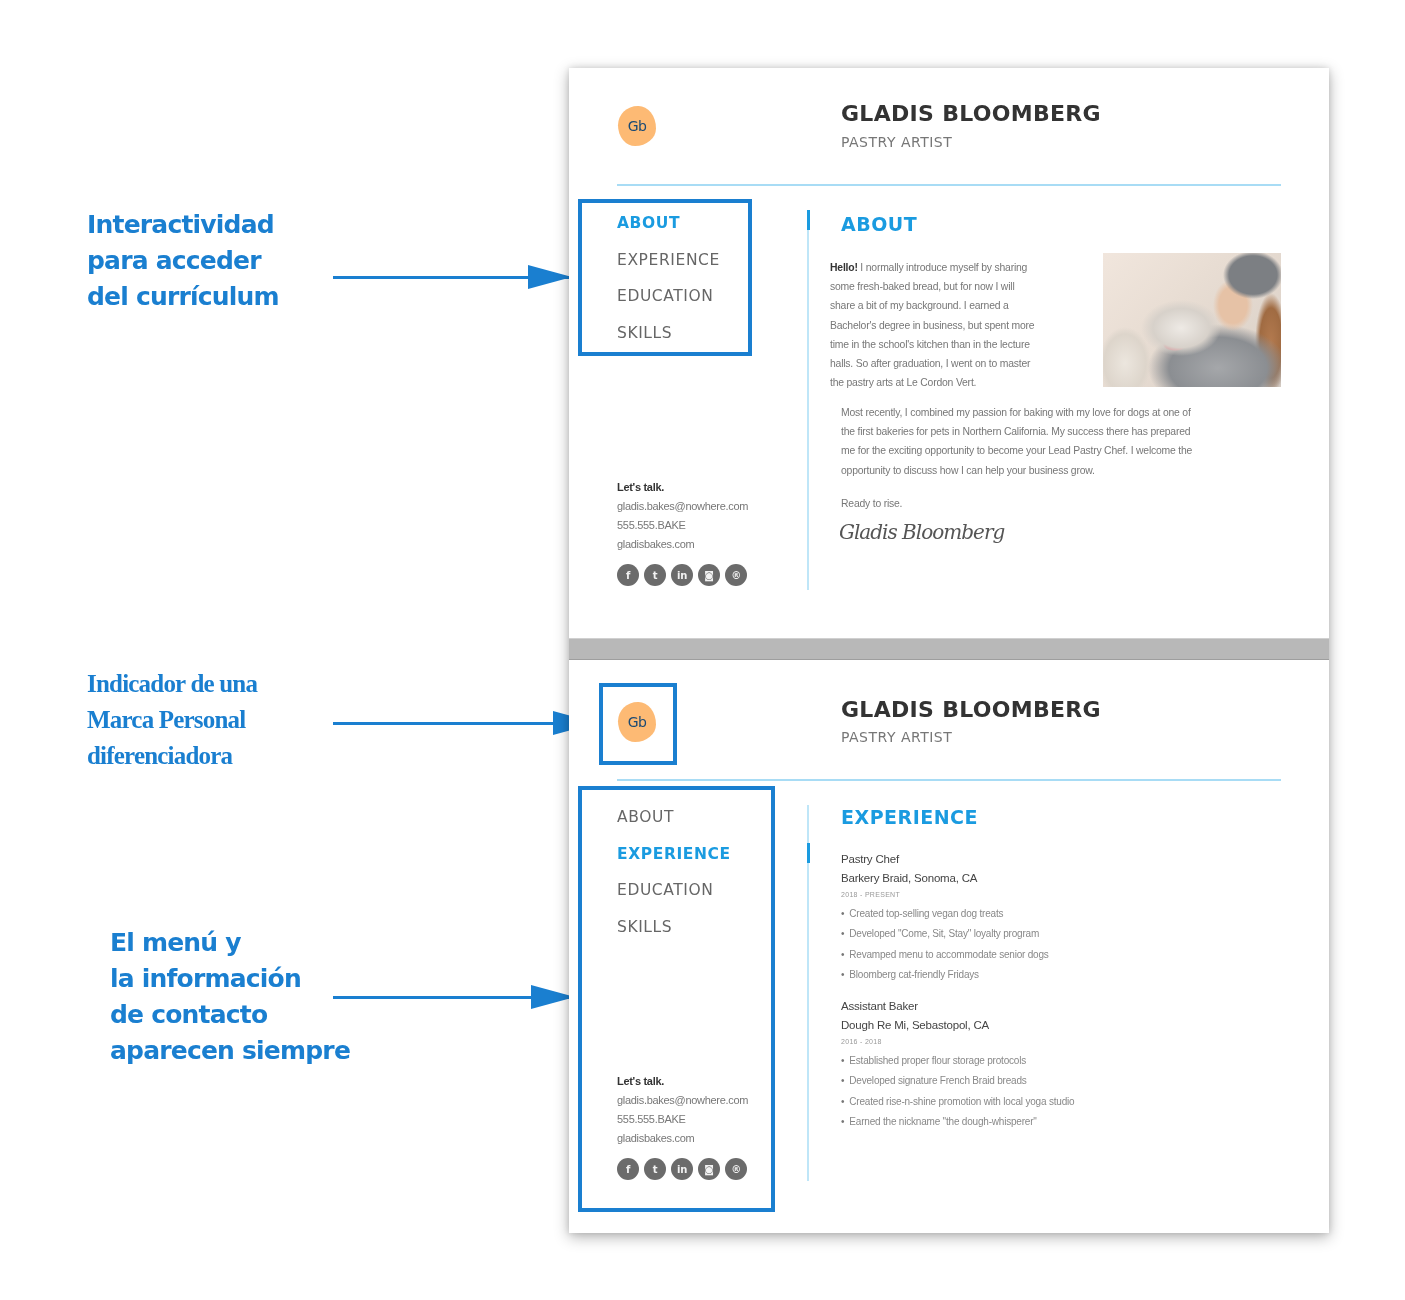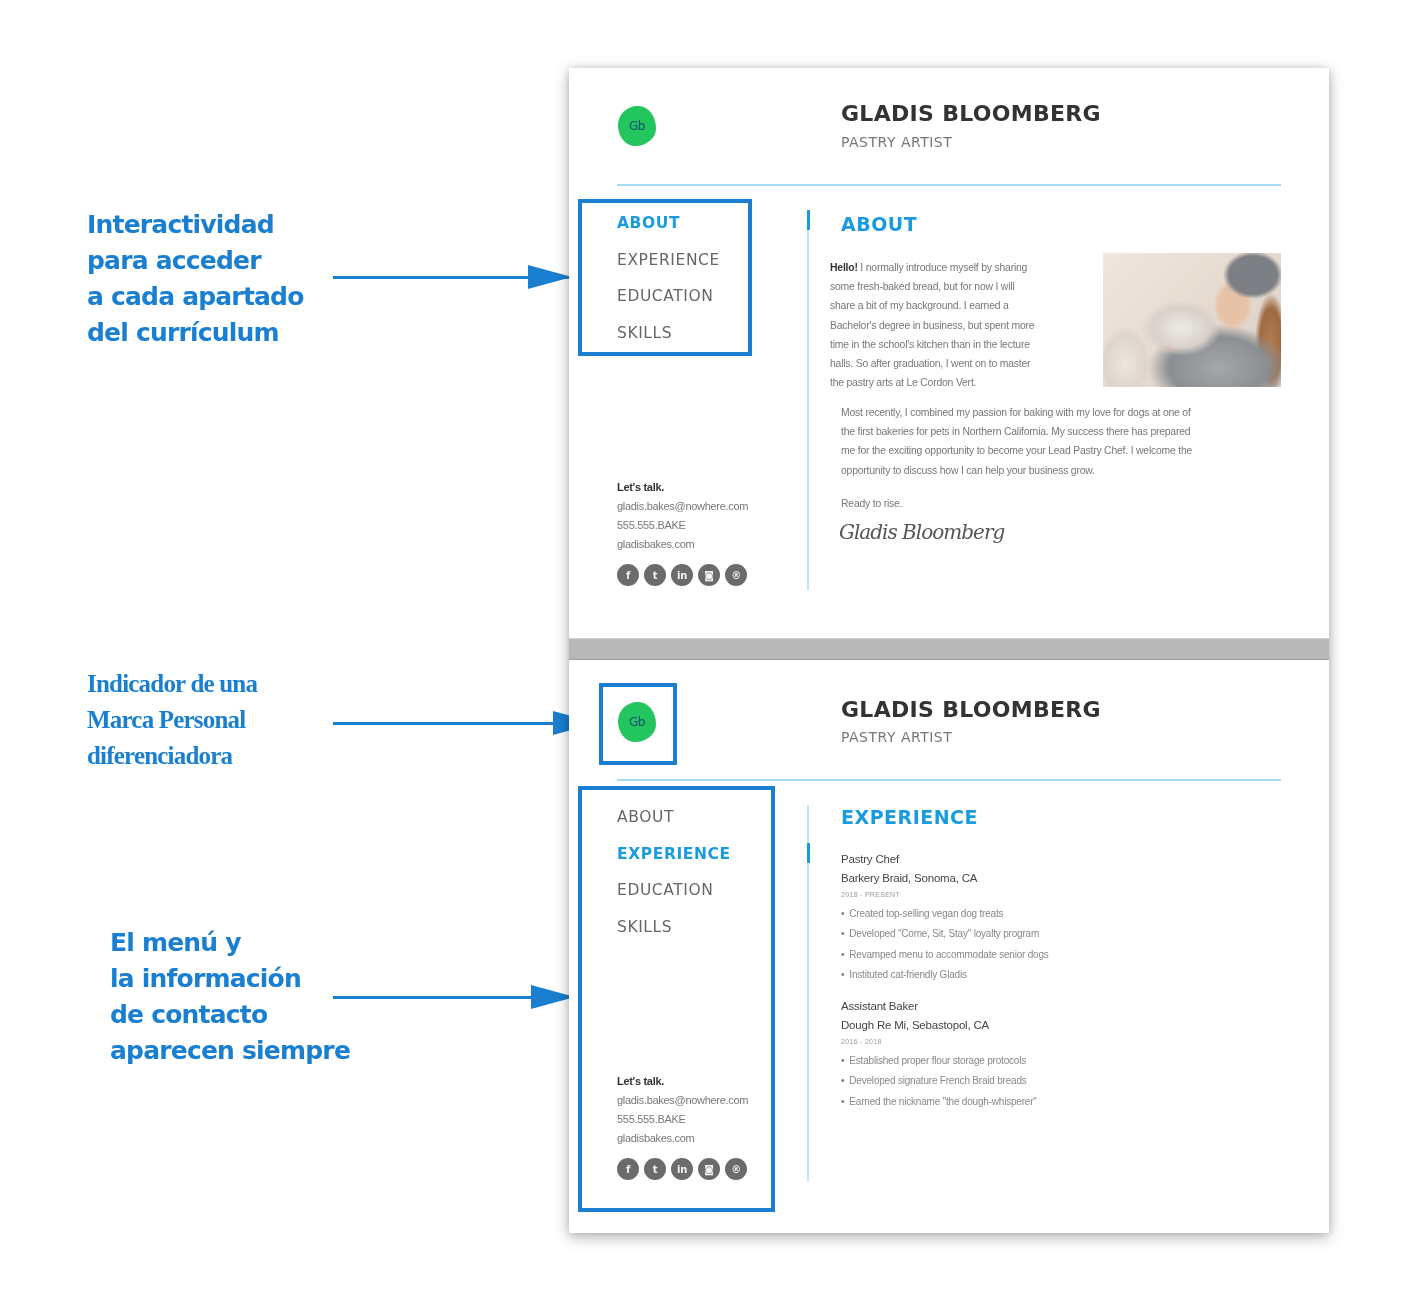--- a/index.html
+++ b/index.html
@@ -52,24 +52,24 @@
   .panel {
     position: absolute;
     left: 0; width: 760px;
   }
   .panel.p1 { top: 0; height: 570px; }
   .panel.p2 { top: 592px; height: 573px; }
 
   .logo {
     position: absolute;
     width: 38px; height: 40px;
-    background: #22c55e;
+    background: #fdba74;
     border-radius: 52% 46% 55% 45% / 48% 56% 44% 52%;
     display: flex; align-items: center; justify-content: center;
-    font-size: 12px; color: #1b4a73;
+    font-size: 14px; color: #1b4a73;
     font-family: "DejaVu Sans", sans-serif;
     letter-spacing: -0.5px;
   }
   .name {
     position: absolute;
     left: 272px;
     font-family: "DejaVu Sans", sans-serif;
     font-weight: bold;
     font-size: 22px;
     color: #333333;
@@ -211,21 +211,20 @@
     border: 4px solid #1a7fd0;
     background: transparent;
   }
 </style>
 </head>
 <body>
 
 <div class="annot" style="left:87px; top:207px;">
   <div>Interactividad</div>
   <div>para acceder</div>
-  <div>a cada apartado</div>
   <div>del currículum</div>
 </div>
 <div class="arrow" style="left:333px; top:276px; width:237px;"></div>
 
 <div class="annot" style="left:87px; top:666px;font-family:Liberation Serif, serif;">
   <div>Indicador de una</div>
   <div>Marca Personal</div>
   <div>diferenciadora</div>
 </div>
 <div class="arrow" style="left:333px; top:722px; width:262px;"></div>
@@ -323,30 +322,31 @@
 
     <div class="body-text" style="left:272px; top:190px; width:440px; line-height:normal;">
       <div class="job">
         <div class="job-title">Pastry Chef</div>
         <div class="job-title">Barkery Braid, Sonoma, CA</div>
         <div class="job-date">2018 - PRESENT</div>
         <ul>
           <li>Created top-selling vegan dog treats</li>
           <li>Developed "Come, Sit, Stay" loyalty program</li>
           <li>Revamped menu to accommodate senior dogs</li>
-          <li>Instituted cat-friendly Gladis</li>
+          <li>Bloomberg cat-friendly Fridays</li>
         </ul>
       </div>
       <div class="job">
         <div class="job-title">Assistant Baker</div>
         <div class="job-title">Dough Re Mi, Sebastopol, CA</div>
         <div class="job-date">2016 - 2018</div>
         <ul>
           <li>Established proper flour storage protocols</li>
           <li>Developed signature French Braid breads</li>
+          <li>Created rise-n-shine promotion with local yoga studio</li>
           <li>Earned the nickname "the dough-whisperer"</li>
         </ul>
       </div>
     </div>
 
     <div class="contact" style="top:412px;">
       <div class="label">Let's talk.</div>
       <div>gladis.bakes@nowhere.com</div>
       <div>555.555.BAKE</div>
       <div>gladisbakes.com</div>

